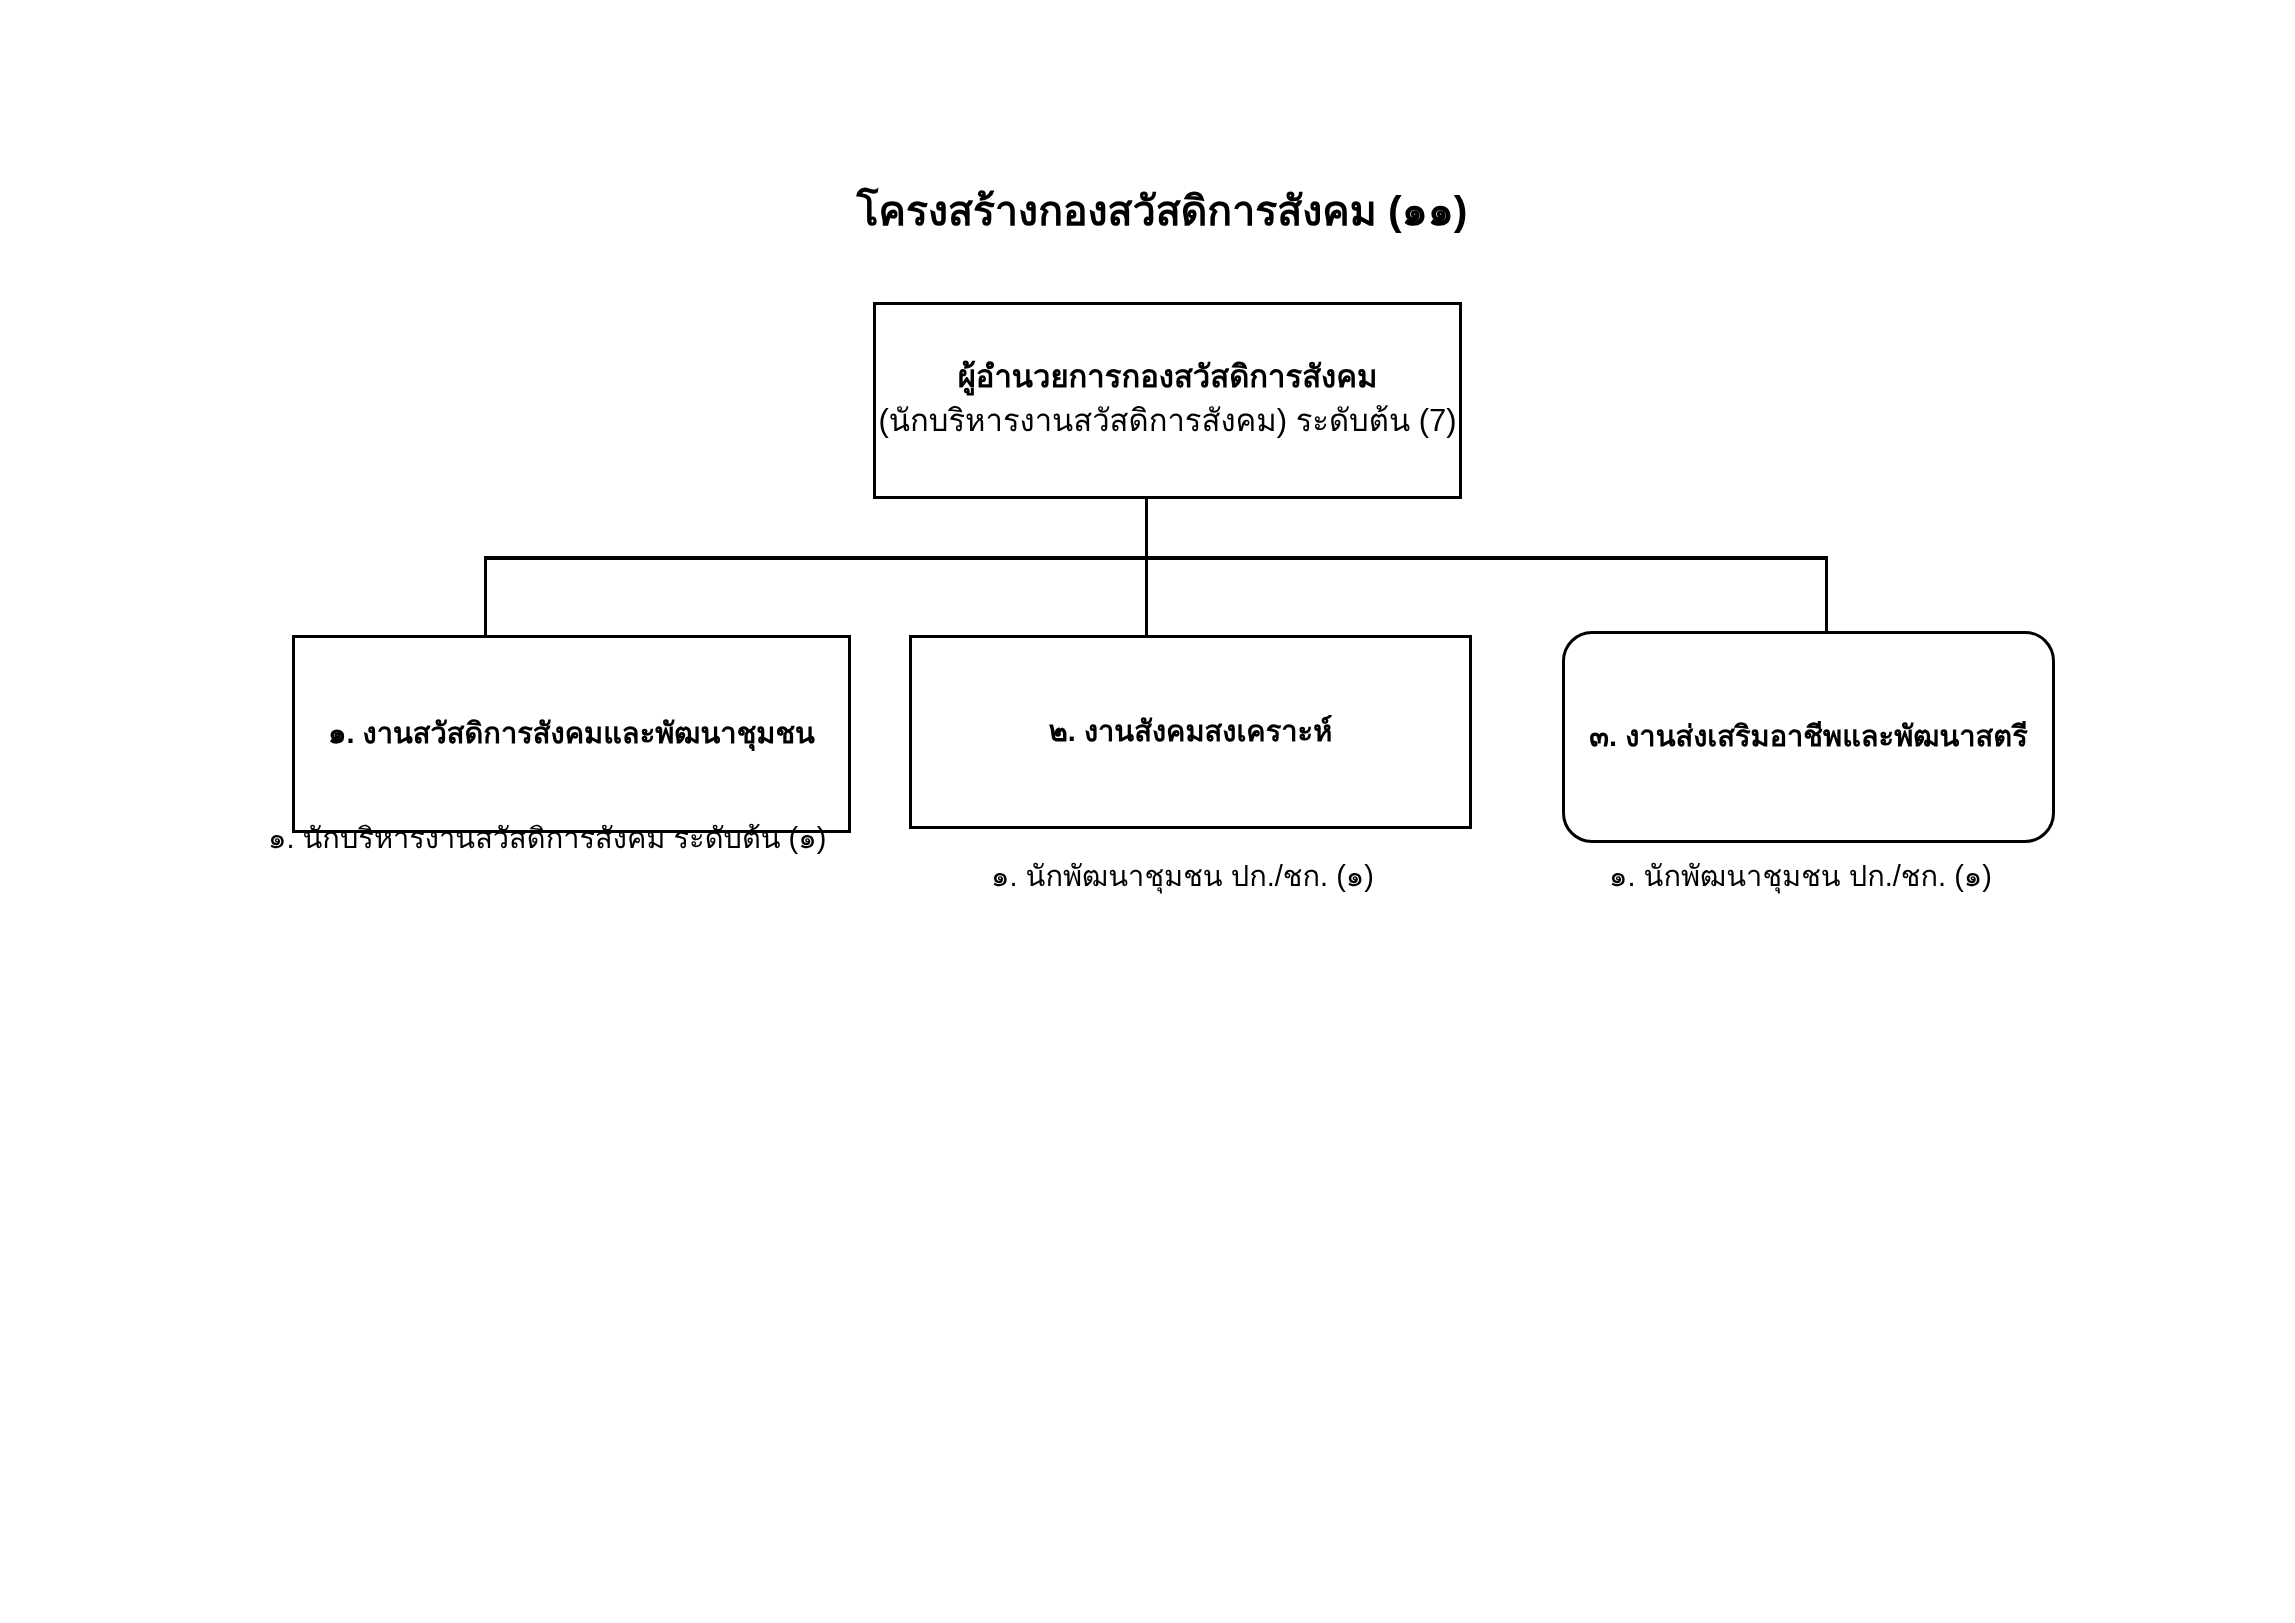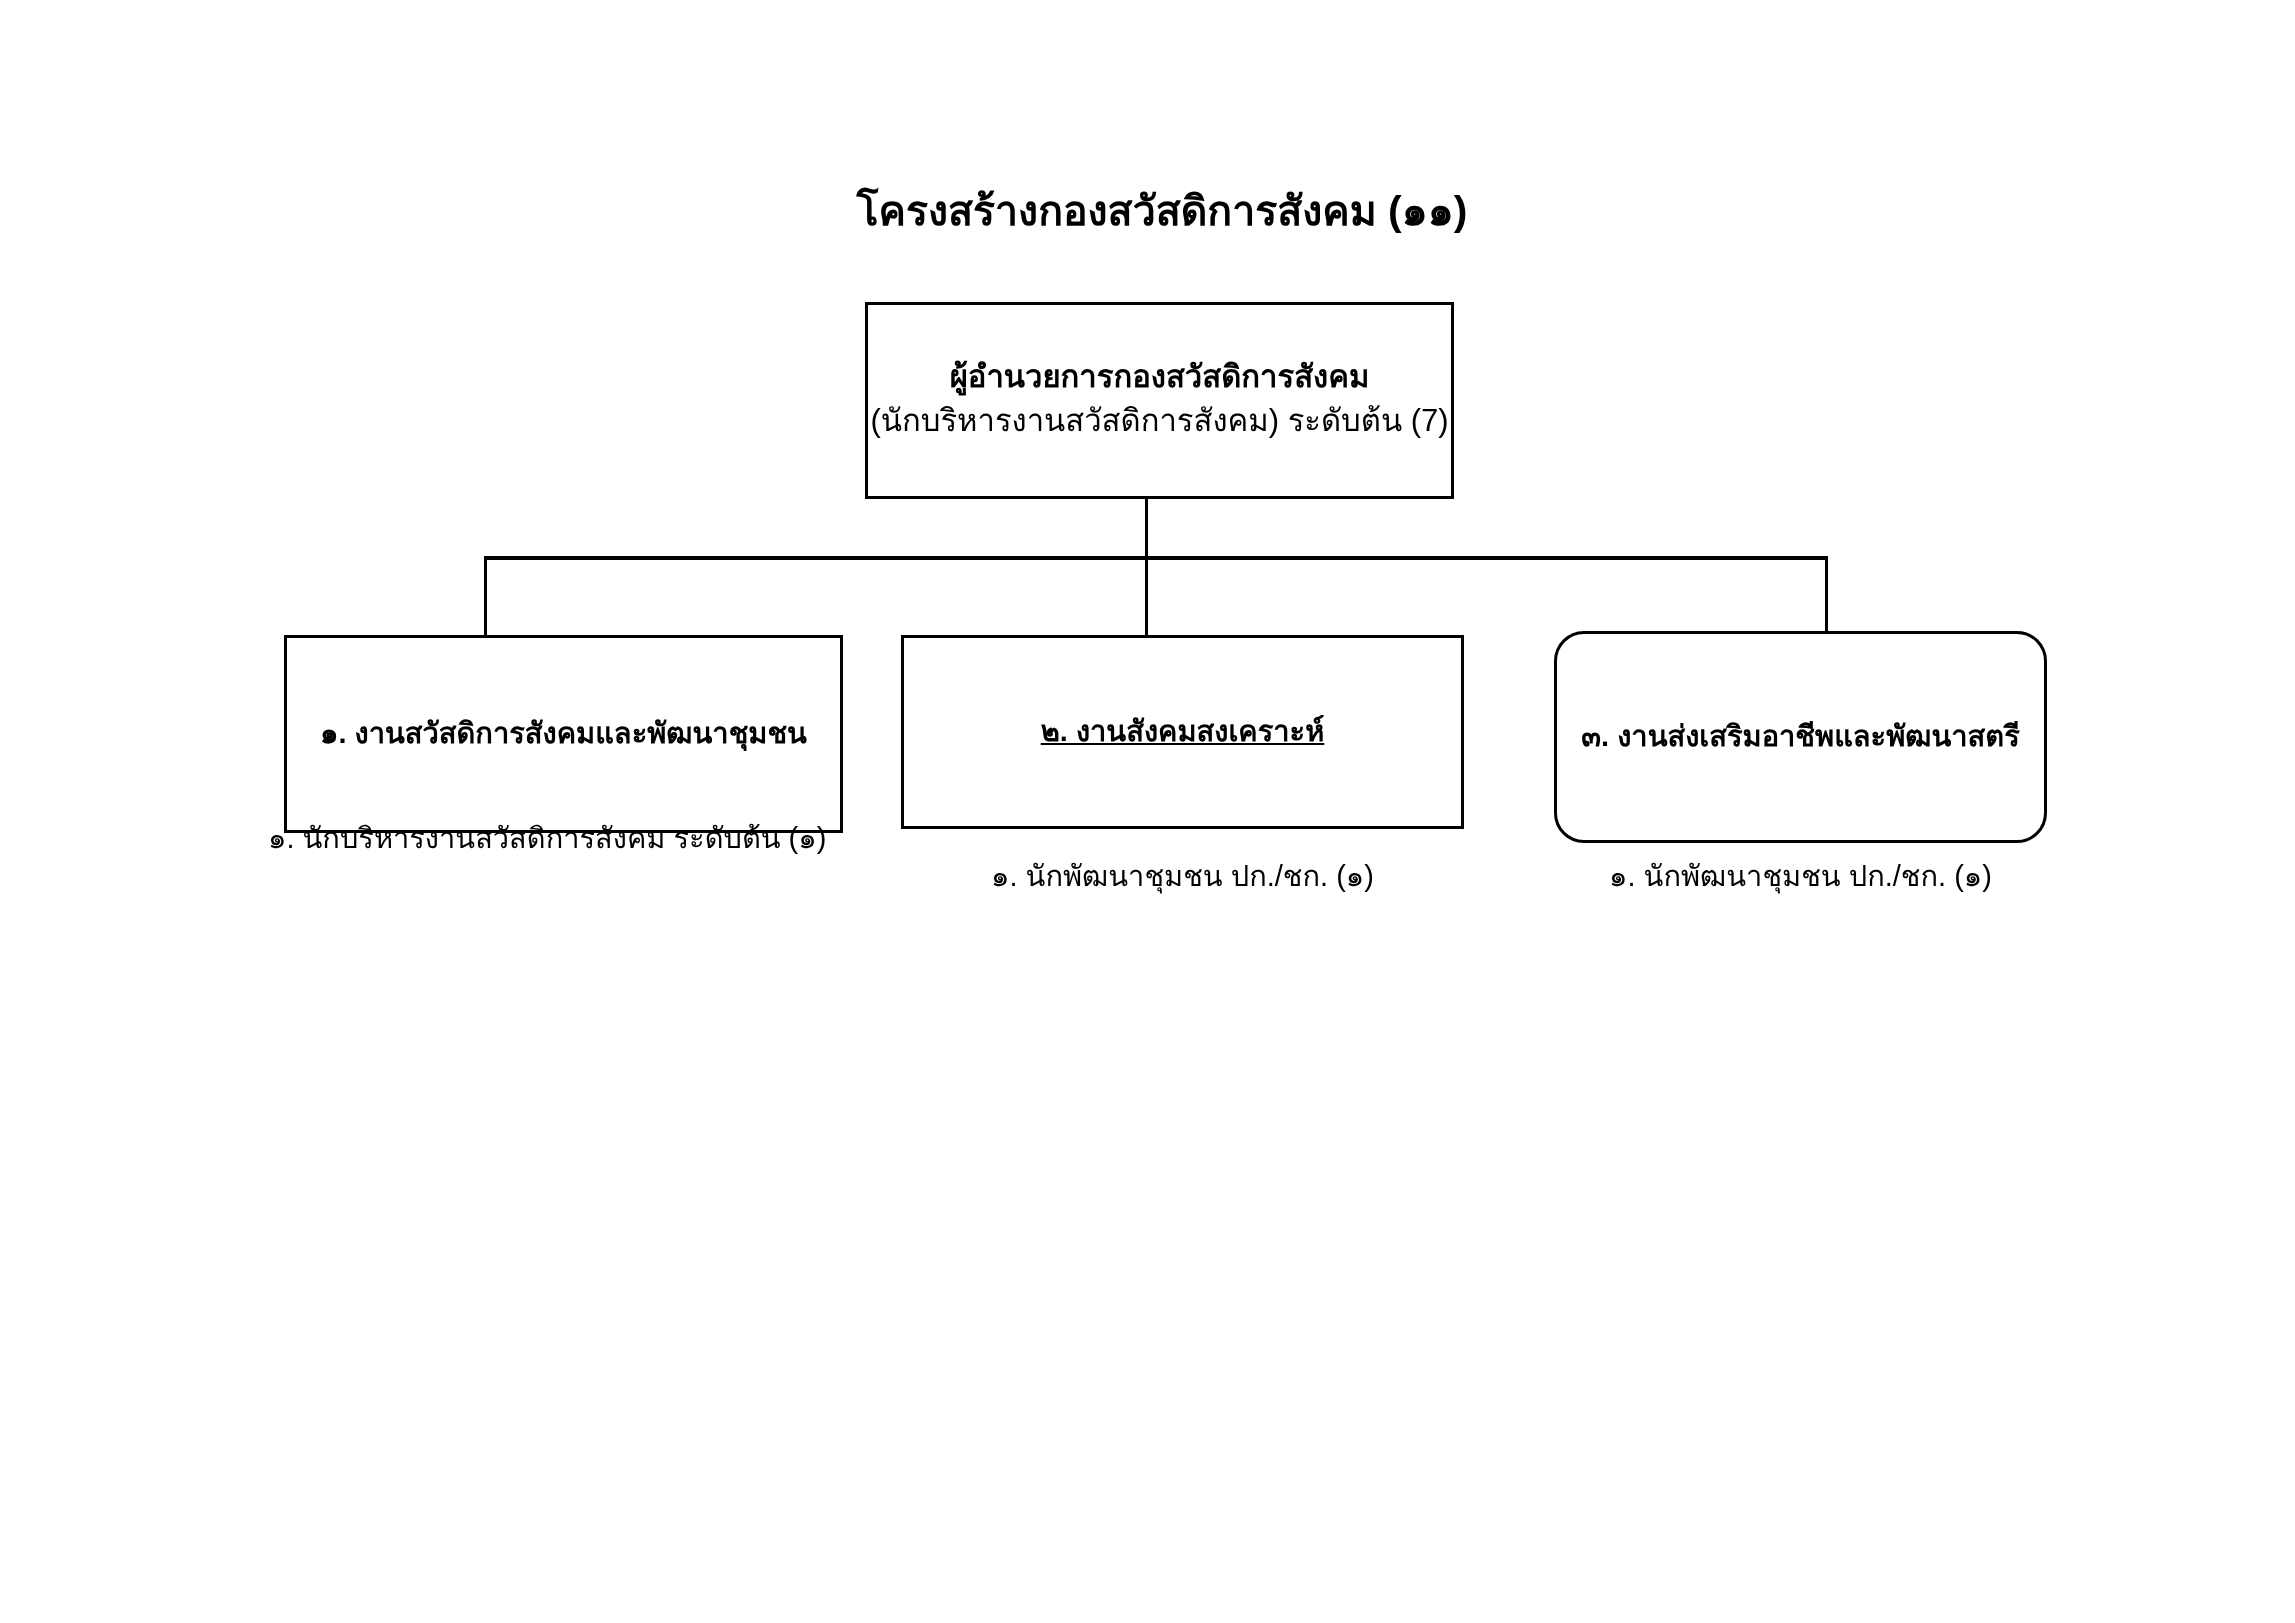--- a/index.html
+++ b/index.html
@@ -40,20 +40,21 @@
   
   .node-box {
     position: absolute;
     box-sizing: border-box;
     border: 3.3px solid #000000;
     background: #ffffff;
     display: flex;
     align-items: center;
     justify-content: center;
     text-align: center;
+    margin-left: 8px;
   }
   .node-text {
     font-weight: bold;
     line-height: 1.42;
     white-space: nowrap;
   }
 
   #node-root {
     left: 865px;
     top: 302px;
@@ -79,21 +80,20 @@
     top: 635px;
     width: 559px;
     height: 198px;
     align-items: center;
   }
   #node-unit-2 {
     left: 901px;
     top: 635px;
     width: 563px;
     height: 194px;
-    text-decoration: underline;
   }
   #node-unit-3 {
     left: 1554px;
     top: 631px;
     width: 493px;
     height: 212px;
     border-radius: 30px;
   }
   #node-unit-1 .node-text,
   #node-unit-2 .node-text,

